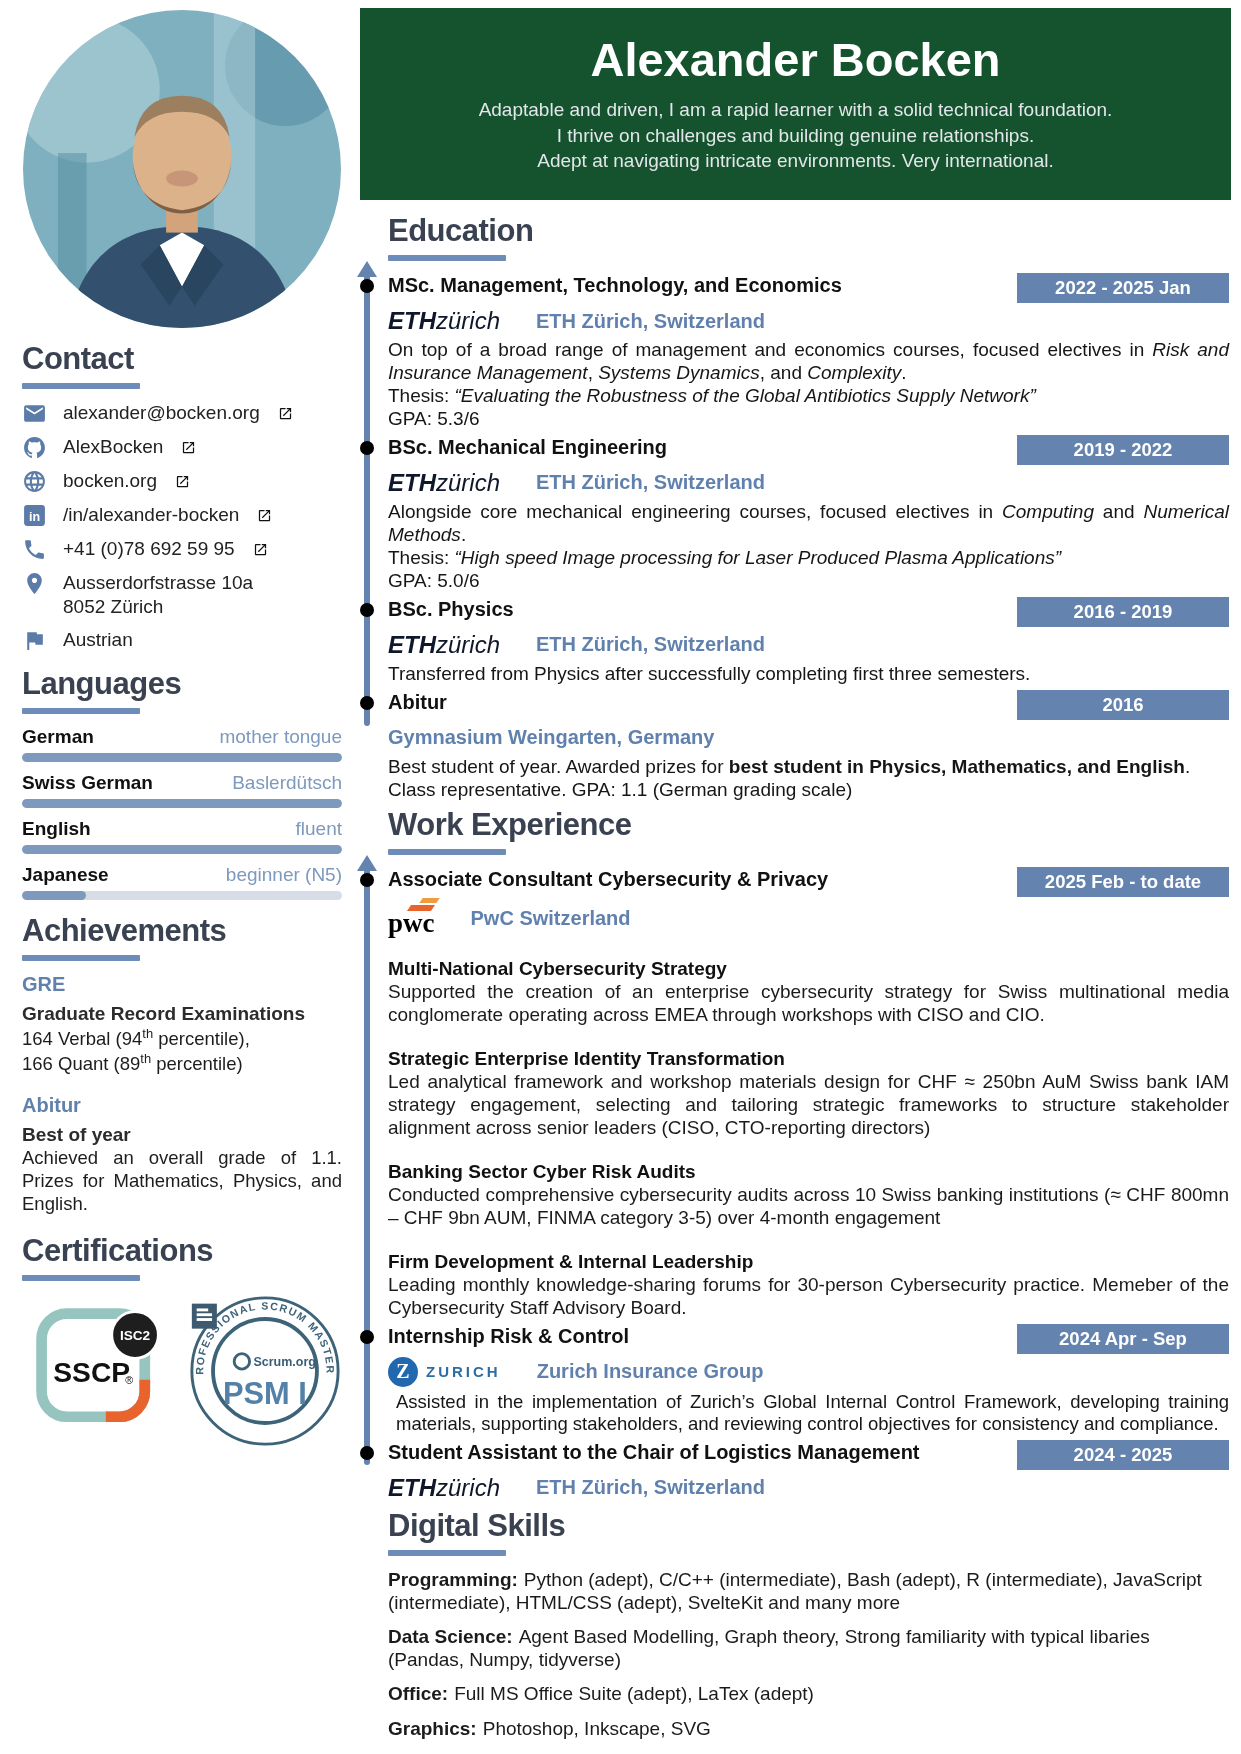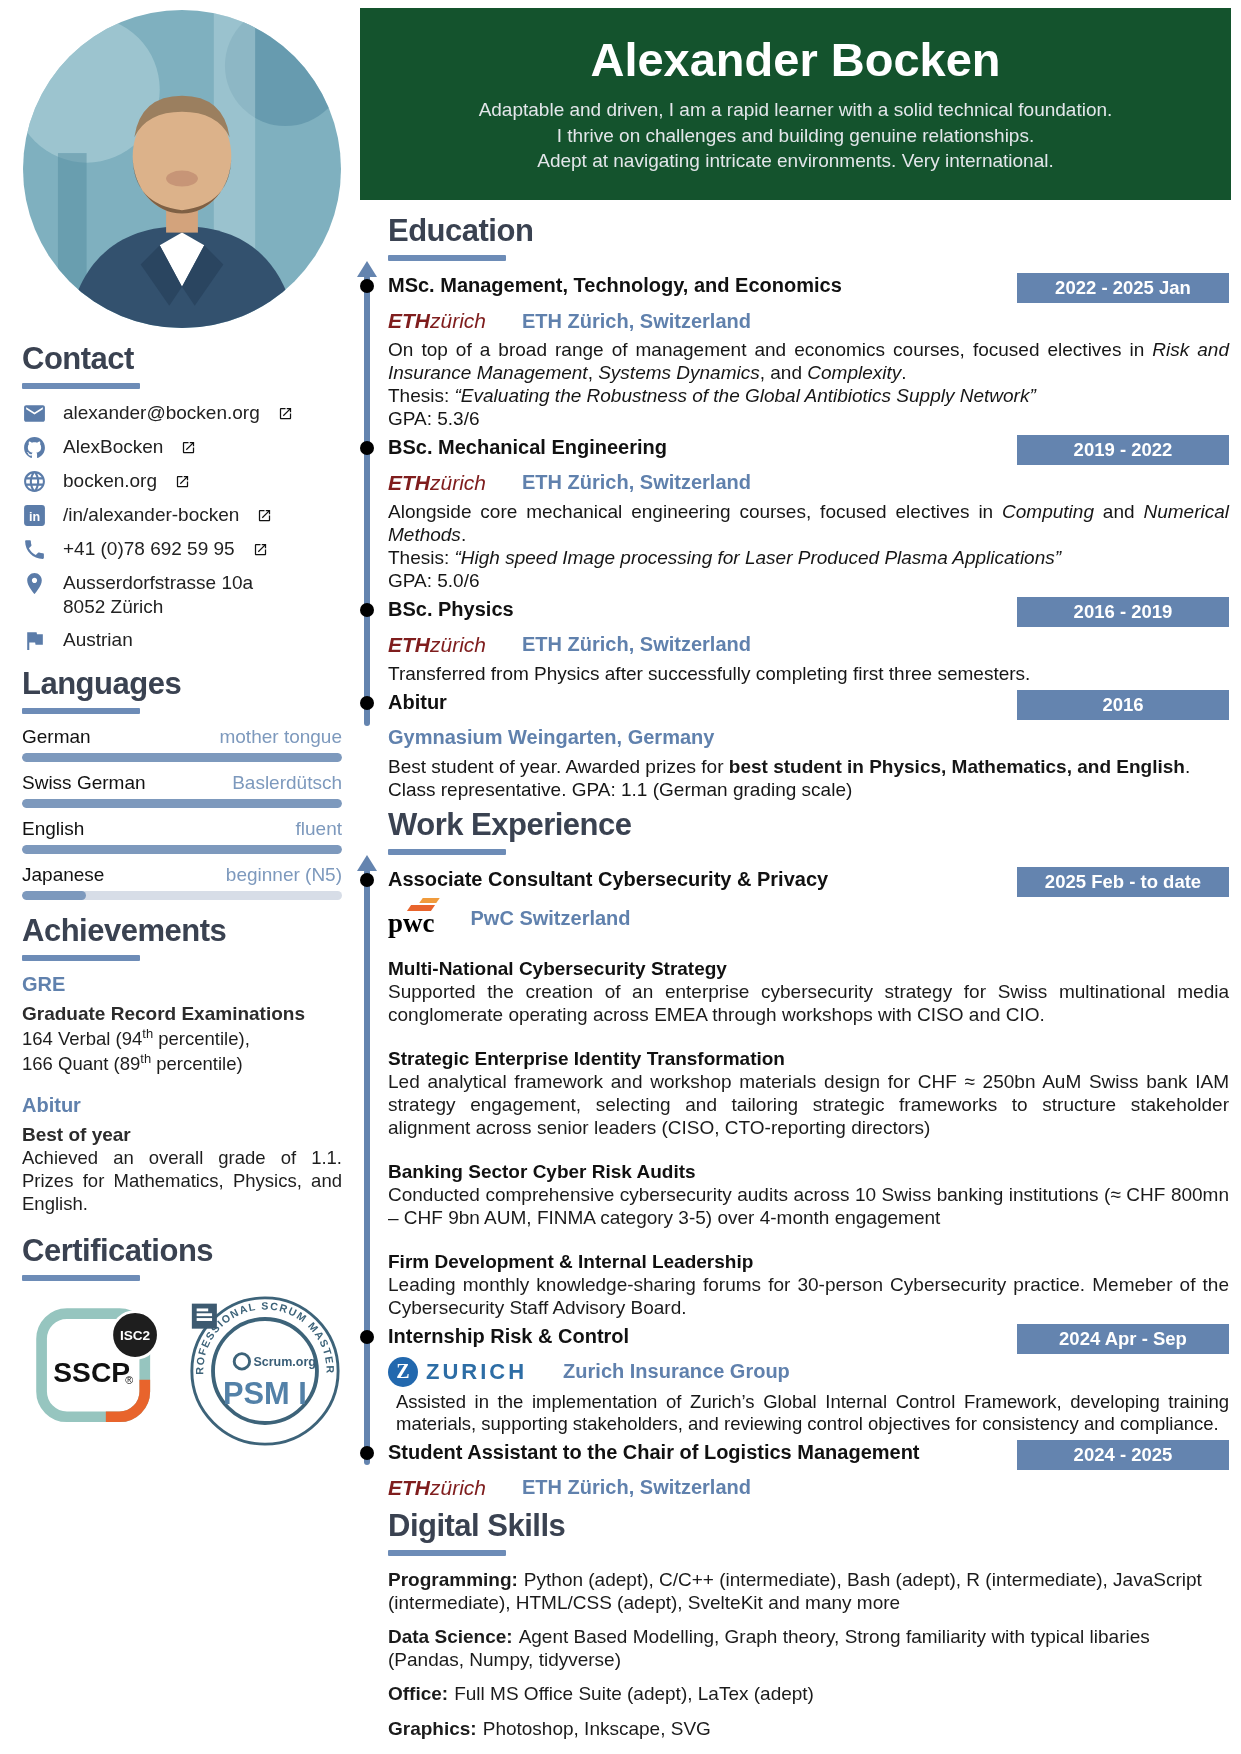--- a/index.html
+++ b/index.html
@@ -20,21 +20,21 @@
   .sidebar h2.sec { margin-top:14px; }
 
   .contact-list { list-style:none; }
   .contact-list li { display:flex; align-items:flex-start; gap:16px; margin-bottom:9px; font-size:19px; line-height:24px; color:#222; }
   .cicon { width:25px; height:25px; flex:0 0 25px; color:#5b7ca9; }
   .cicon svg { width:100%; height:100%; display:block; fill:currentColor; }
   .ext { width:15px; height:15px; flex:0 0 15px; fill:#111; margin-top:5px; margin-left:2px; }
 
   .lang-row { margin-bottom:10px; }
   .lang-top { display:flex; justify-content:space-between; font-size:19px; margin-bottom:5px; }
-  .lang-name { font-weight:400; color:#111; }
+  .lang-name { font-weight:700; color:#111; }
   .lang-level { color:#7d99bd; }
   .lang-bar { height:9px; border-radius:5px; background:#d7dde7; overflow:hidden; }
   .lang-fill { height:100%; background:#7d99bd; border-radius:5px; }
 
   .ach { margin-bottom:18px; }
   .ach-head { color:#6081ad; font-weight:700; font-size:20px; margin-bottom:5px; }
   .ach-sub { font-weight:700; color:#2c2c2c; font-size:19px; line-height:25px; }
   .ach-body { font-size:18.5px; line-height:1.24; color:#1d1d1d; }
   .ach-body.j { text-align:justify; }
   sup { font-size:70%; }
@@ -64,36 +64,36 @@
   .badge { background:#6484af; color:#fff; font-size:18.5px; font-weight:700; padding:4px 10px;
            width:212px; flex:0 0 212px; text-align:center; }
   .org-row { display:flex; align-items:center; gap:36px; margin:3px 0 3px; min-height:30px; }
   .org-name { color:#6081ad; font-weight:700; font-size:20px; }
   .desc { font-size:19px; line-height:1.21; color:#161616; text-align:justify; }
   .desc.left { text-align:left; }
   .desc.zdesc { padding-left:8px; font-size:18.5px; margin-top:4px; }
   .proj-head { font-weight:700; font-size:19px; color:#111; margin-top:20px; line-height:24px; }
   .proj-body { font-size:19px; line-height:1.21; text-align:justify; }
 
-  .eth-logo { font-style:italic; font-size:21px; color:#7f1d1d; white-space:nowrap; }
+  .eth-logo { font-style:italic; font-size:24px; color:#0f172a; white-space:nowrap; }
   .eth-b { font-weight:800; }
 
   .pwc-logo { position:relative; display:inline-block; font-family:"Liberation Serif", serif;
               font-weight:700; font-size:27px; line-height:1; color:#000; margin-top:10px; }
   .pwc-mark { position:absolute; top:-11px; right:-6px; width:32px; height:12px; }
   .pwc-mark::before { content:""; position:absolute; left:0; top:6px; width:24px; height:6px;
                       background:#e8642c; transform:skewX(-35deg); }
   .pwc-mark::after { content:""; position:absolute; left:12px; top:-1px; width:17px; height:5px;
                      background:#f09b3c; transform:skewX(-35deg); }
 
   .zurich-logo { display:inline-flex; align-items:center; }
   .z-circle { width:30px; height:30px; border-radius:50%; background:#2268ae; color:#fff;
               font-weight:700; font-size:20px; display:inline-flex; align-items:center;
               justify-content:center; font-family:"Liberation Serif", serif; }
-  .z-word { color:#2d6da5; font-weight:700; font-size:22px; letter-spacing:3px; margin-left:8px; }
+  .z-word { color:#2d6da5; font-weight:700; font-size:15px; letter-spacing:3px; margin-left:8px; }
 
   .skills-list { margin-top:2px; }
   .skill { font-size:19px; margin-bottom:11px; line-height:1.22; }
   .skill-label { font-weight:700; margin-right:6px; }
 </style>
 </head>
 <body>
 
 <div class="page">
 

